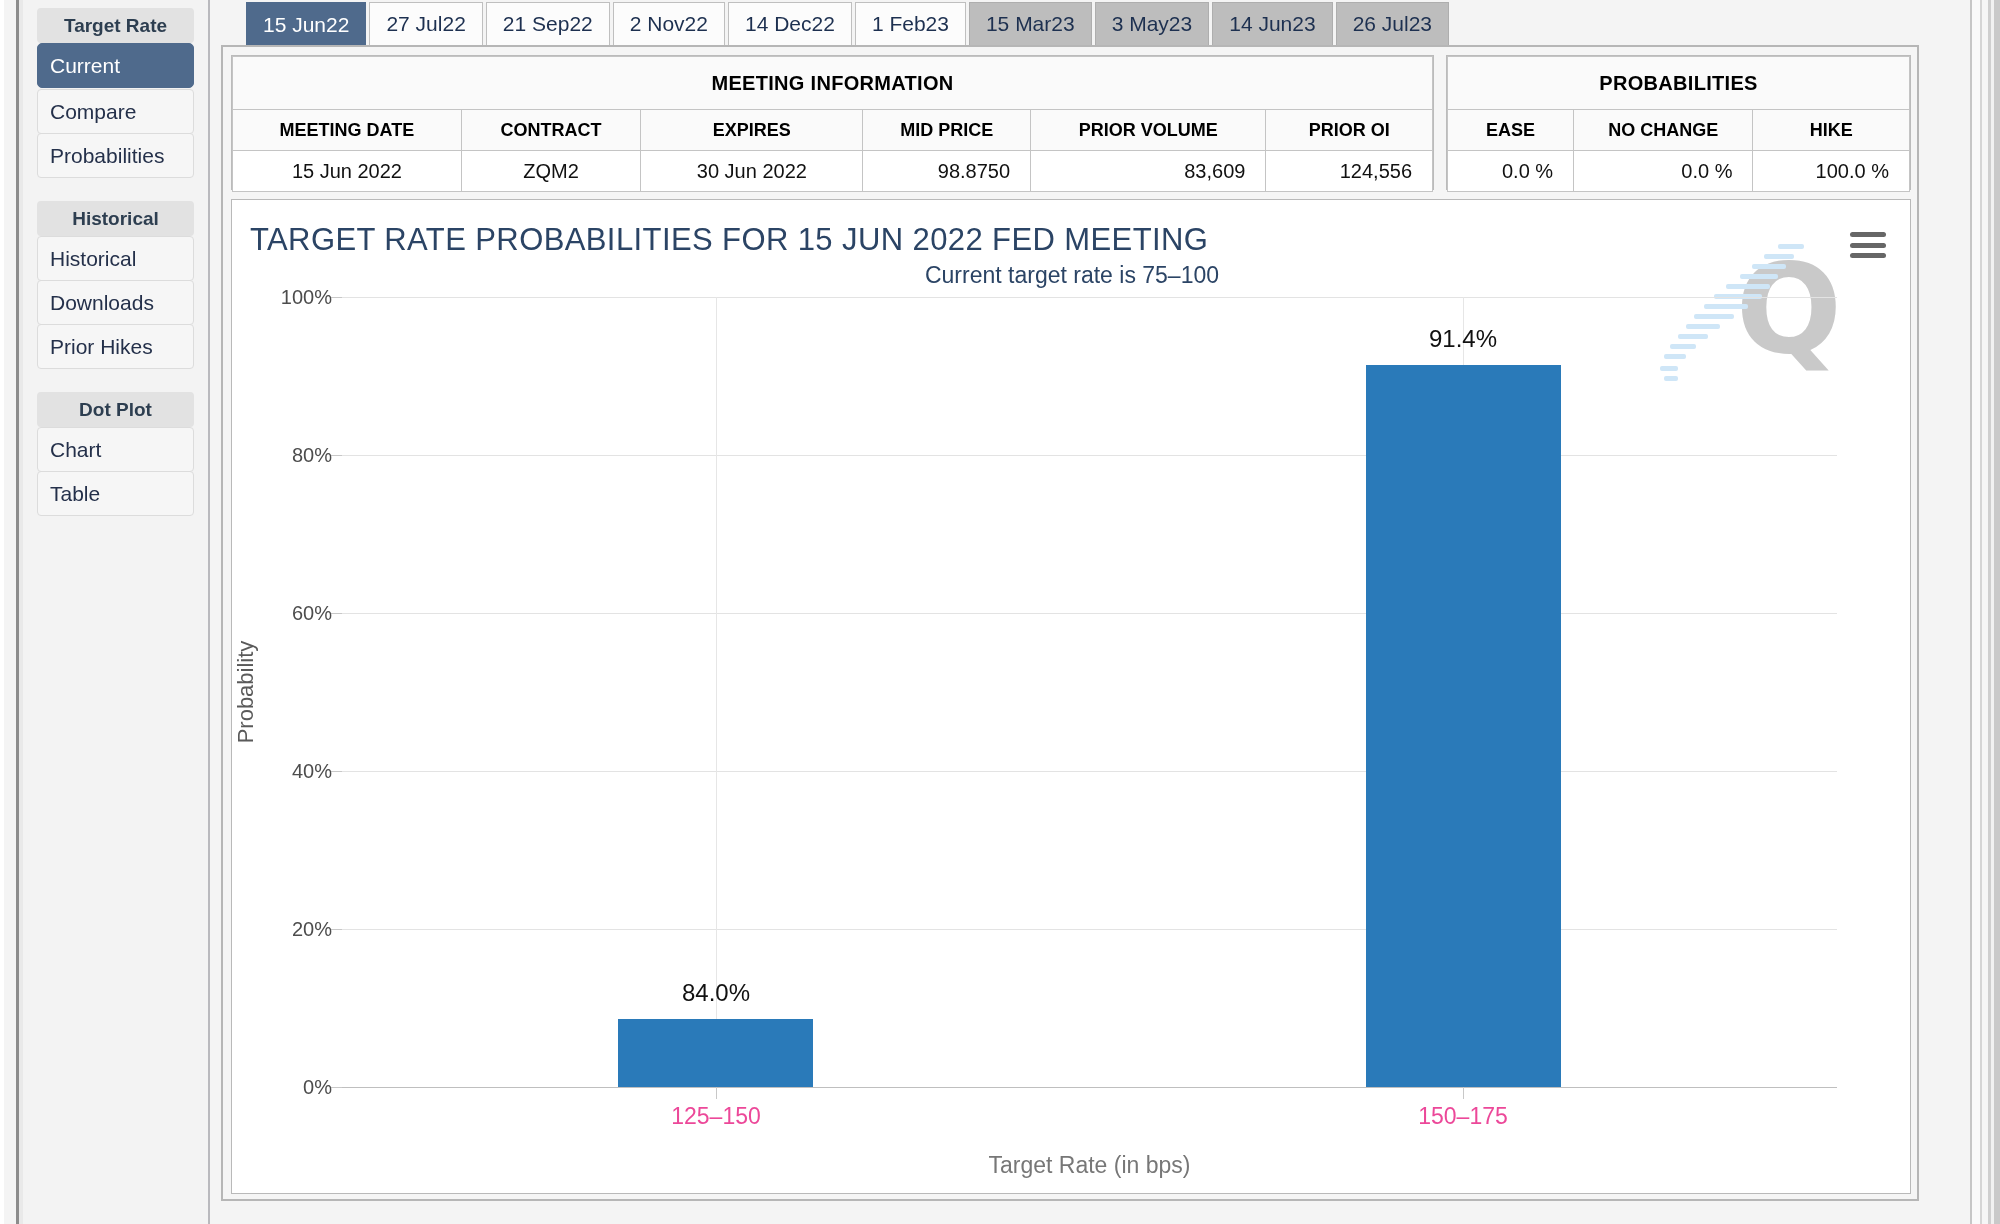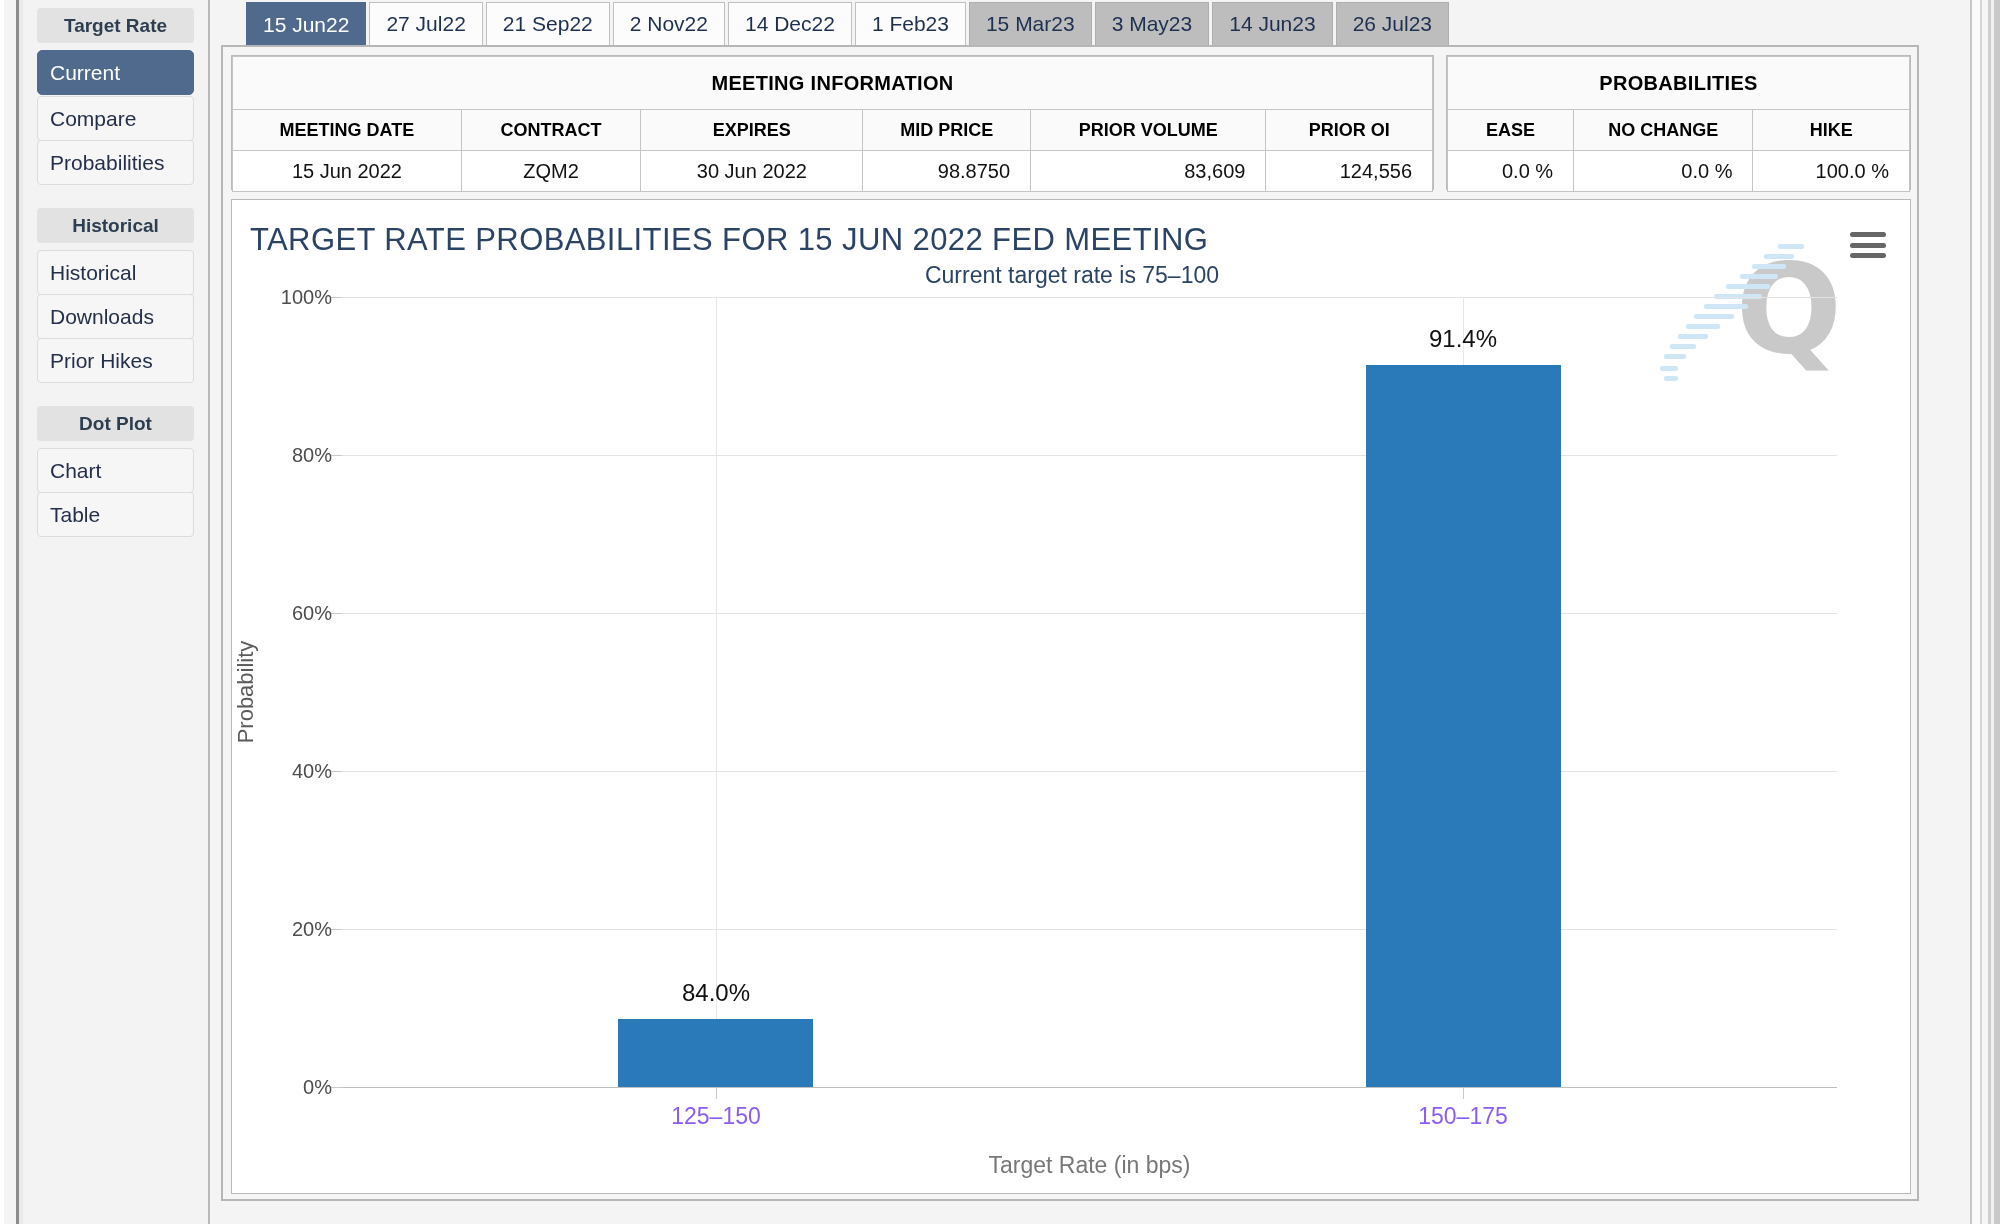--- a/index.html
+++ b/index.html
@@ -38,21 +38,20 @@
     background: #f3f3f3;
     border-right: 2px solid #b9b9bd;
     padding: 8px 14px 0 14px;
   }
   .side-hdr {
     height: 35px;
     background: #e2e2e2;
     border-radius: 4px;
     display: flex; align-items: center; justify-content: center;
     font-size: 19px; font-weight: bold; color: #2d3e50;
-    margin-bottom: 7px;
   }
   .side-hdr.spaced { margin-top: 24px; }
   .side-item {
     height: 45px;
     background: #f6f6f6;
     border: 1px solid #dcdcdc;
     border-radius: 4px;
     display: flex; align-items: center;
     padding-left: 12px;
     font-size: 21px; color: #24304a;
@@ -233,21 +232,21 @@
   .bar-value {
     position: absolute;
     font-size: 24px; color: #111111;
     text-align: center;
     white-space: nowrap;
     transform: translateX(-50%);
   }
   .xcat {
     position: absolute;
     top: 806px;
-    font-size: 23px; color: #8b5cf6;
+    font-size: 23px; color: #ec4899;
     text-align: right; white-space: nowrap;
     transform: translateX(-50%);
   }
   .xtick-mark {
     position: absolute; top: 790px; width: 1px; height: 12px; background: #c8c8c8;
   }
 
   
   #watermark {
     position: absolute;

